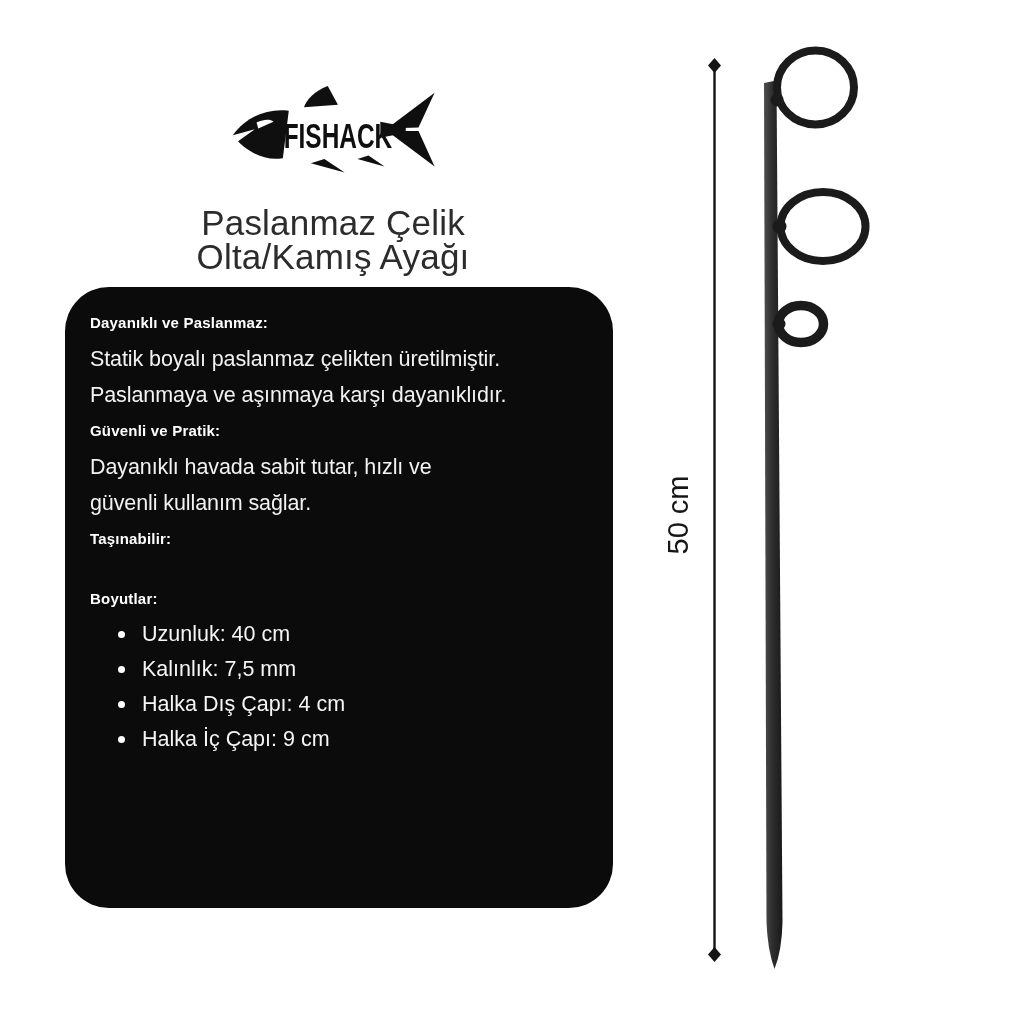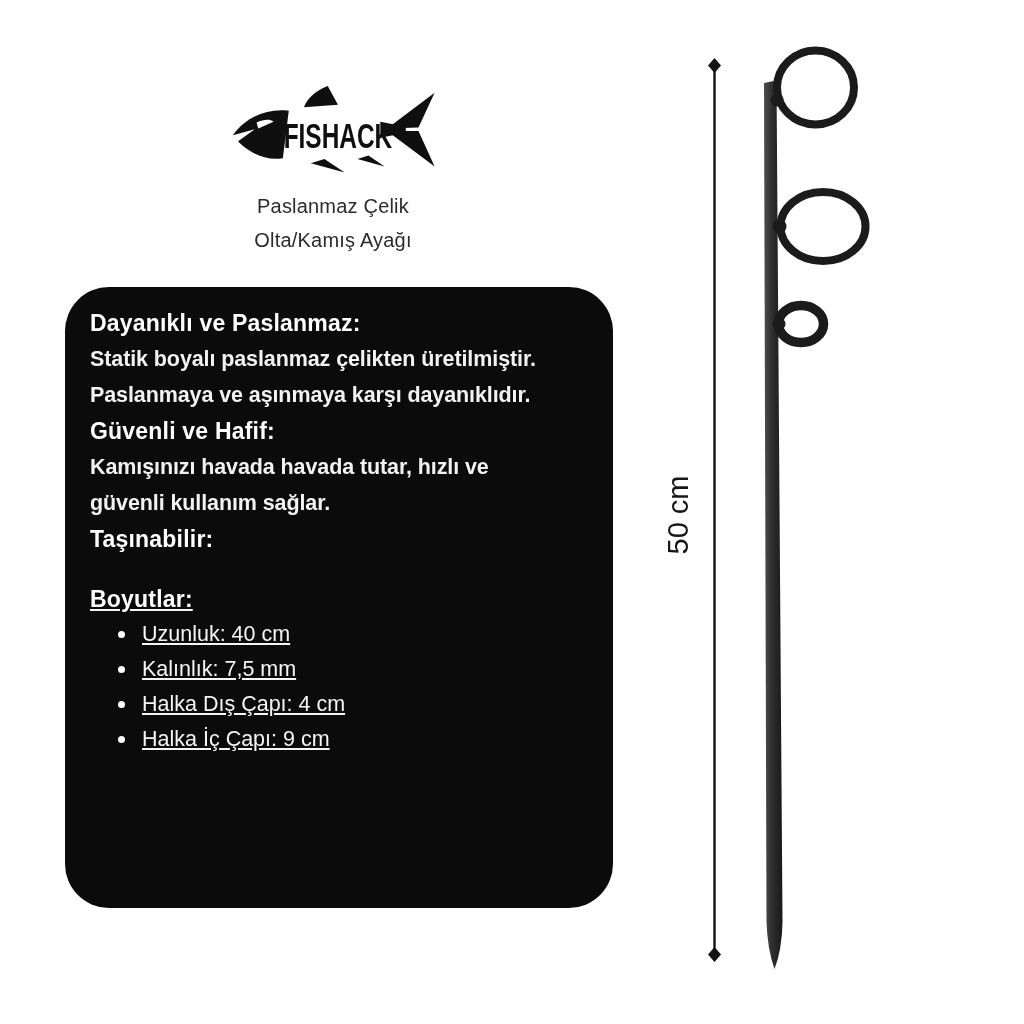--- a/index.html
+++ b/index.html
@@ -4,39 +4,39 @@
 <style>
   html,body { margin:0; padding:0; }
   body { font-family: "Liberation Sans", "DejaVu Sans", sans-serif; background:#ffffff; }
   .canvas {
     position:relative; width:1024px; height:1000px; background:#ffffff;
     overflow:hidden; margin:0 auto;
   }
   
   .logo-svg { position:absolute; left:226px; top:84px; width:212px; height:94px; }
   .brand-title {
-    position:absolute; left:113px; top:189px; width:440px;
-    text-align:center; font-size:20px; line-height:34px;
+    position:absolute; left:113px; top:206px; width:440px;
+    text-align:center; font-size:35px; line-height:34px;
     color:#2c2c2c; font-weight:500; letter-spacing:0.2px;
   }
   
   .info-card {
     position:absolute; left:65px; top:287px; width:548px; height:621px;
     background:#0b0b0b; border-radius:44px; box-sizing:border-box;
     padding:18px 20px 0 25px; color:#f5f5f5; overflow:hidden;
   }
   .info-card h3 {
-    margin:0; font-size:23px; line-height:36px; font-weight:700;
+    margin:0; font-size:15px; line-height:36px; font-weight:700;
     color:#ffffff; letter-spacing:0.2px;
   }
   .info-card p {
-    margin:0; font-size:21.5px; line-height:36px; font-weight:700;
+    margin:0; font-size:21.5px; line-height:36px; font-weight:400;
     color:#f2f2f2; white-space:pre-line; letter-spacing:-0.1px;
   }
-  .dims { margin-top:24px;text-decoration:underline; }
+  .dims { margin-top:24px; }
   .dims-list { list-style:none; margin:0; padding:0; }
   .dims-list li {
     position:relative; padding-left:52px; font-size:21.5px;
     line-height:35px; color:#f5f5f5;
   }
   .dims-list li::before {
     content:""; position:absolute; left:28px; top:14px;
     width:7px; height:7px; border-radius:50%; background:#ffffff;
   }
   
@@ -73,22 +73,22 @@
   <div class="brand-title">
     <div>Paslanmaz Çelik</div>
     <div>Olta/Kamış Ayağı</div>
   </div>
 
   <section class="info-card">
     <h3>Dayanıklı ve Paslanmaz:</h3>
     <p>Statik boyalı paslanmaz çelikten üretilmiştir.
 Paslanmaya ve aşınmaya karşı dayanıklıdır.</p>
 
-    <h3>Güvenli ve Hafif:</h3>
-    <p>Kamışınızı havada havada tutar, hızlı ve
+    <h3>Güvenli ve Pratik:</h3>
+    <p>Dayanıklı havada sabit tutar, hızlı ve
 güvenli kullanım sağlar.</p>
 
     <h3>Taşınabilir:</h3>
 
     <div class="dims">
       <h3>Boyutlar:</h3>
       <ul class="dims-list">
         <li>Uzunluk: 40 cm</li>
         <li>Kalınlık: 7,5 mm</li>
         <li>Halka Dış Çapı: 4 cm</li>

